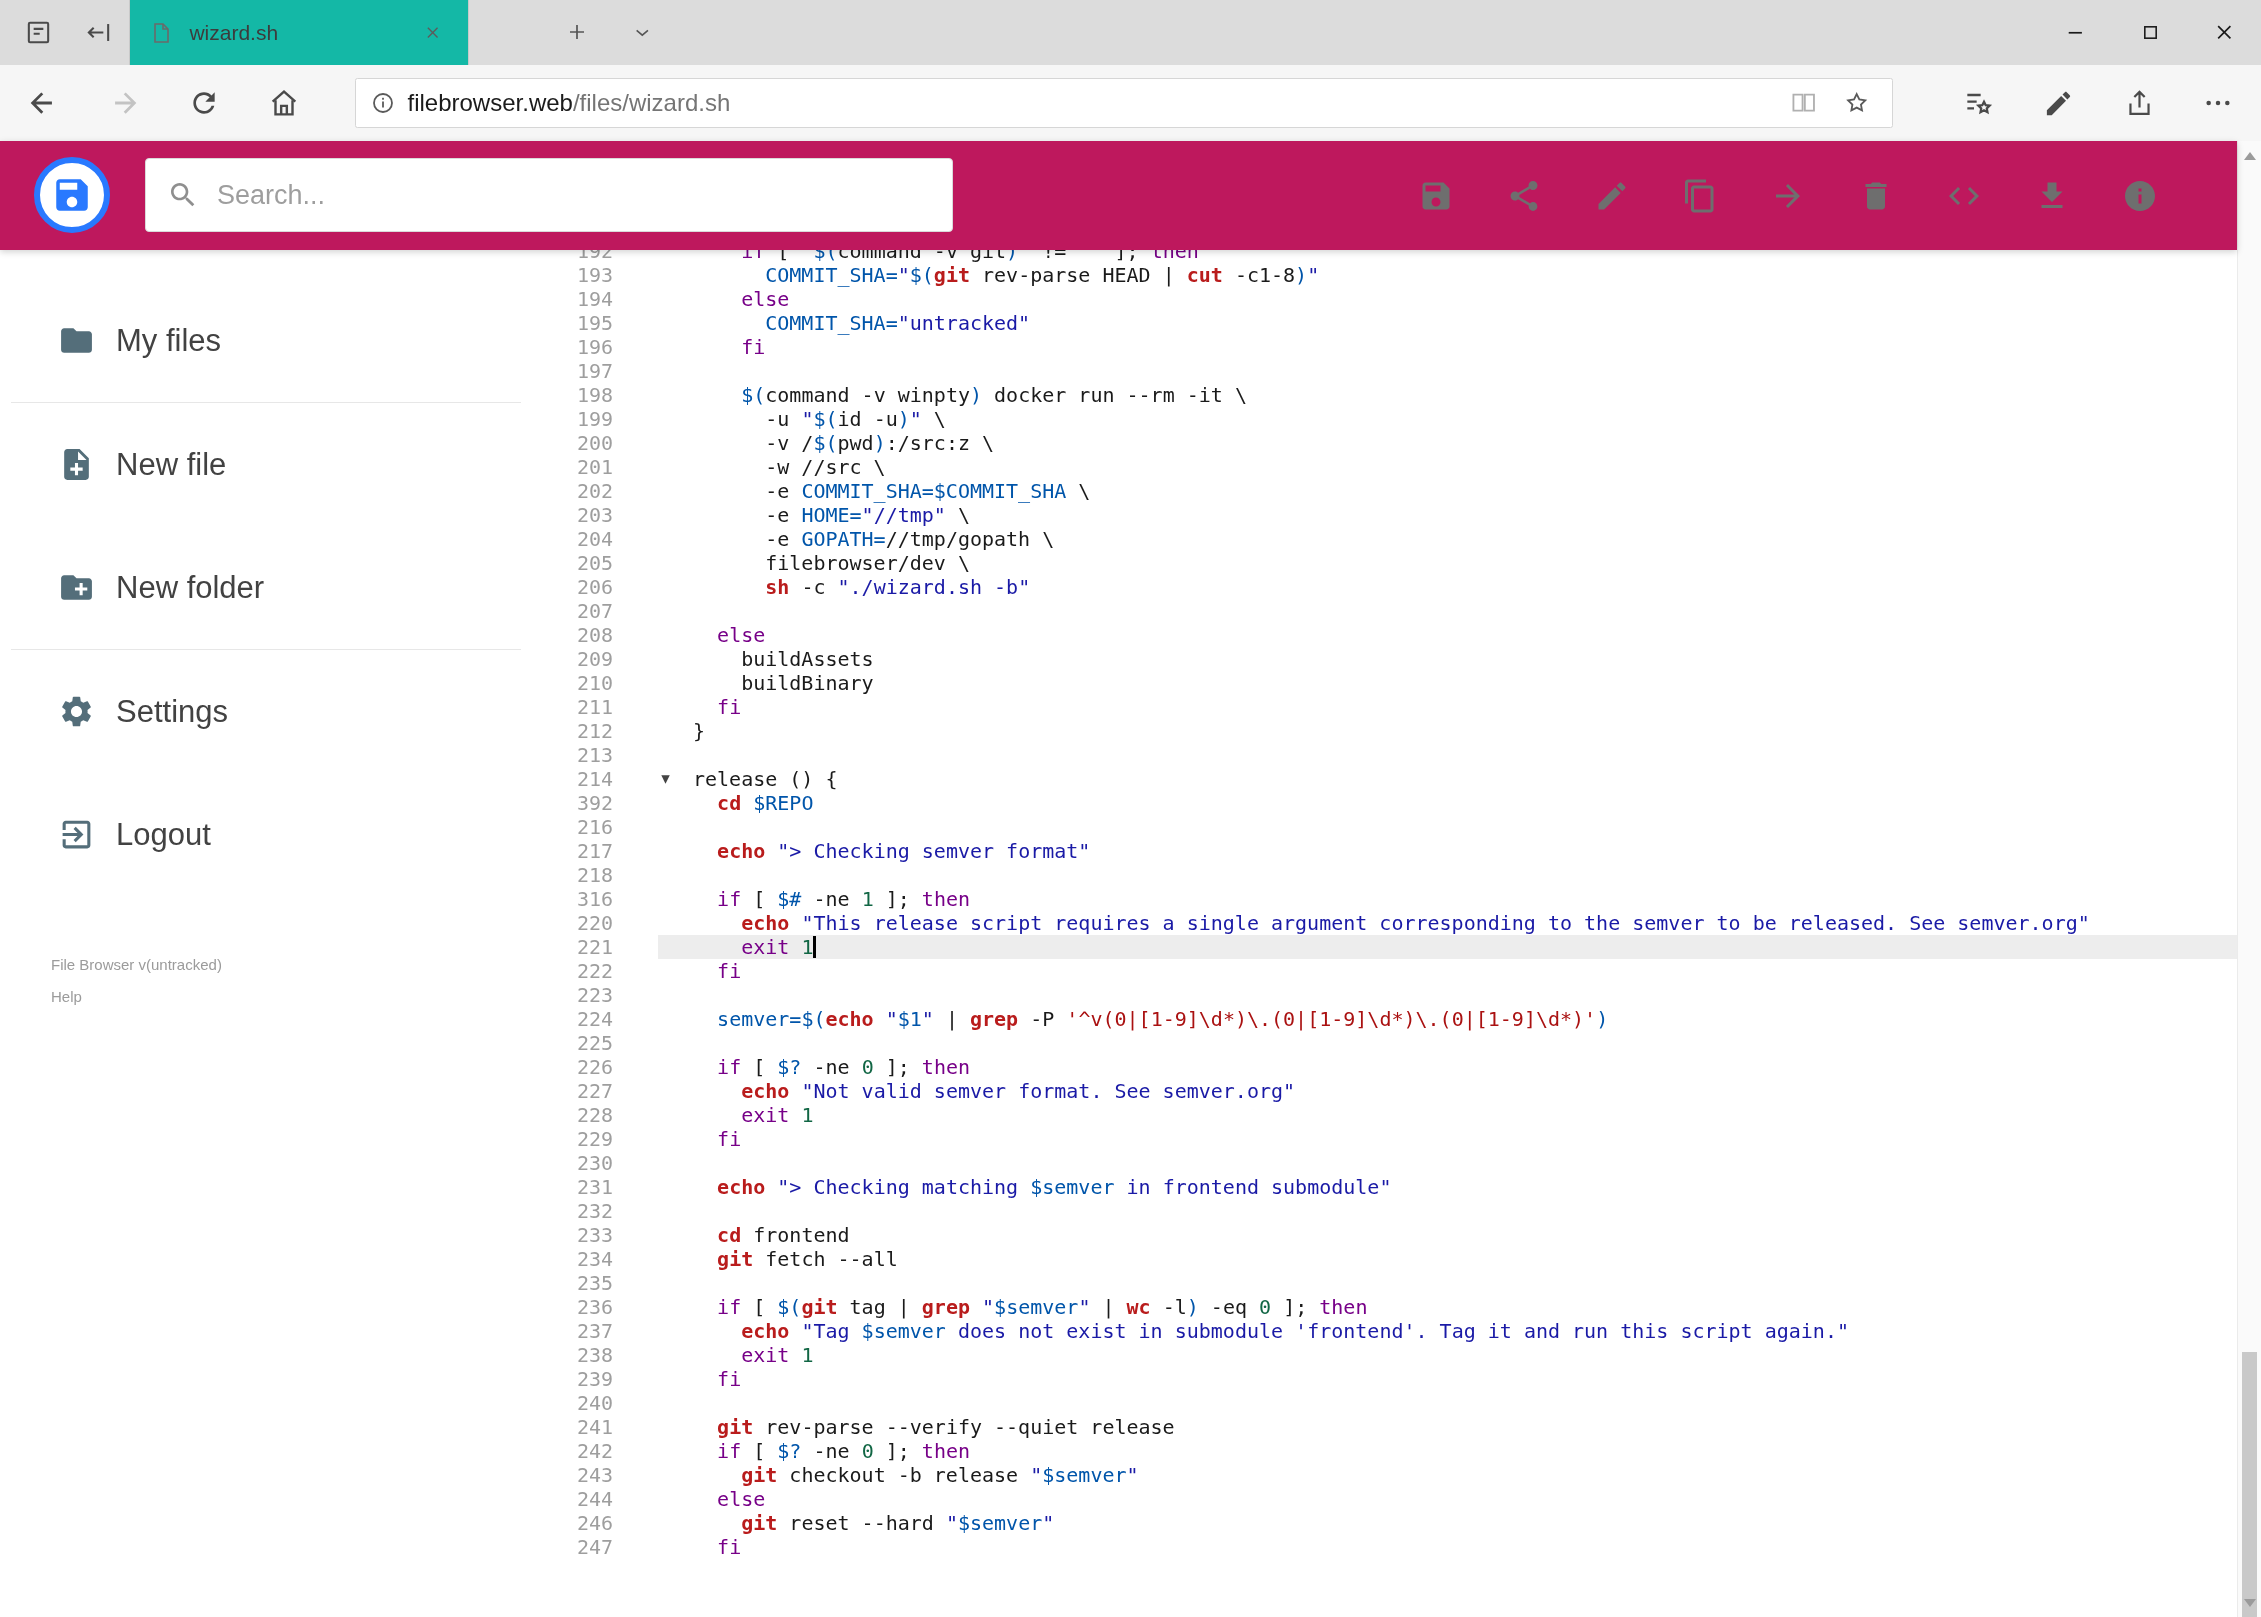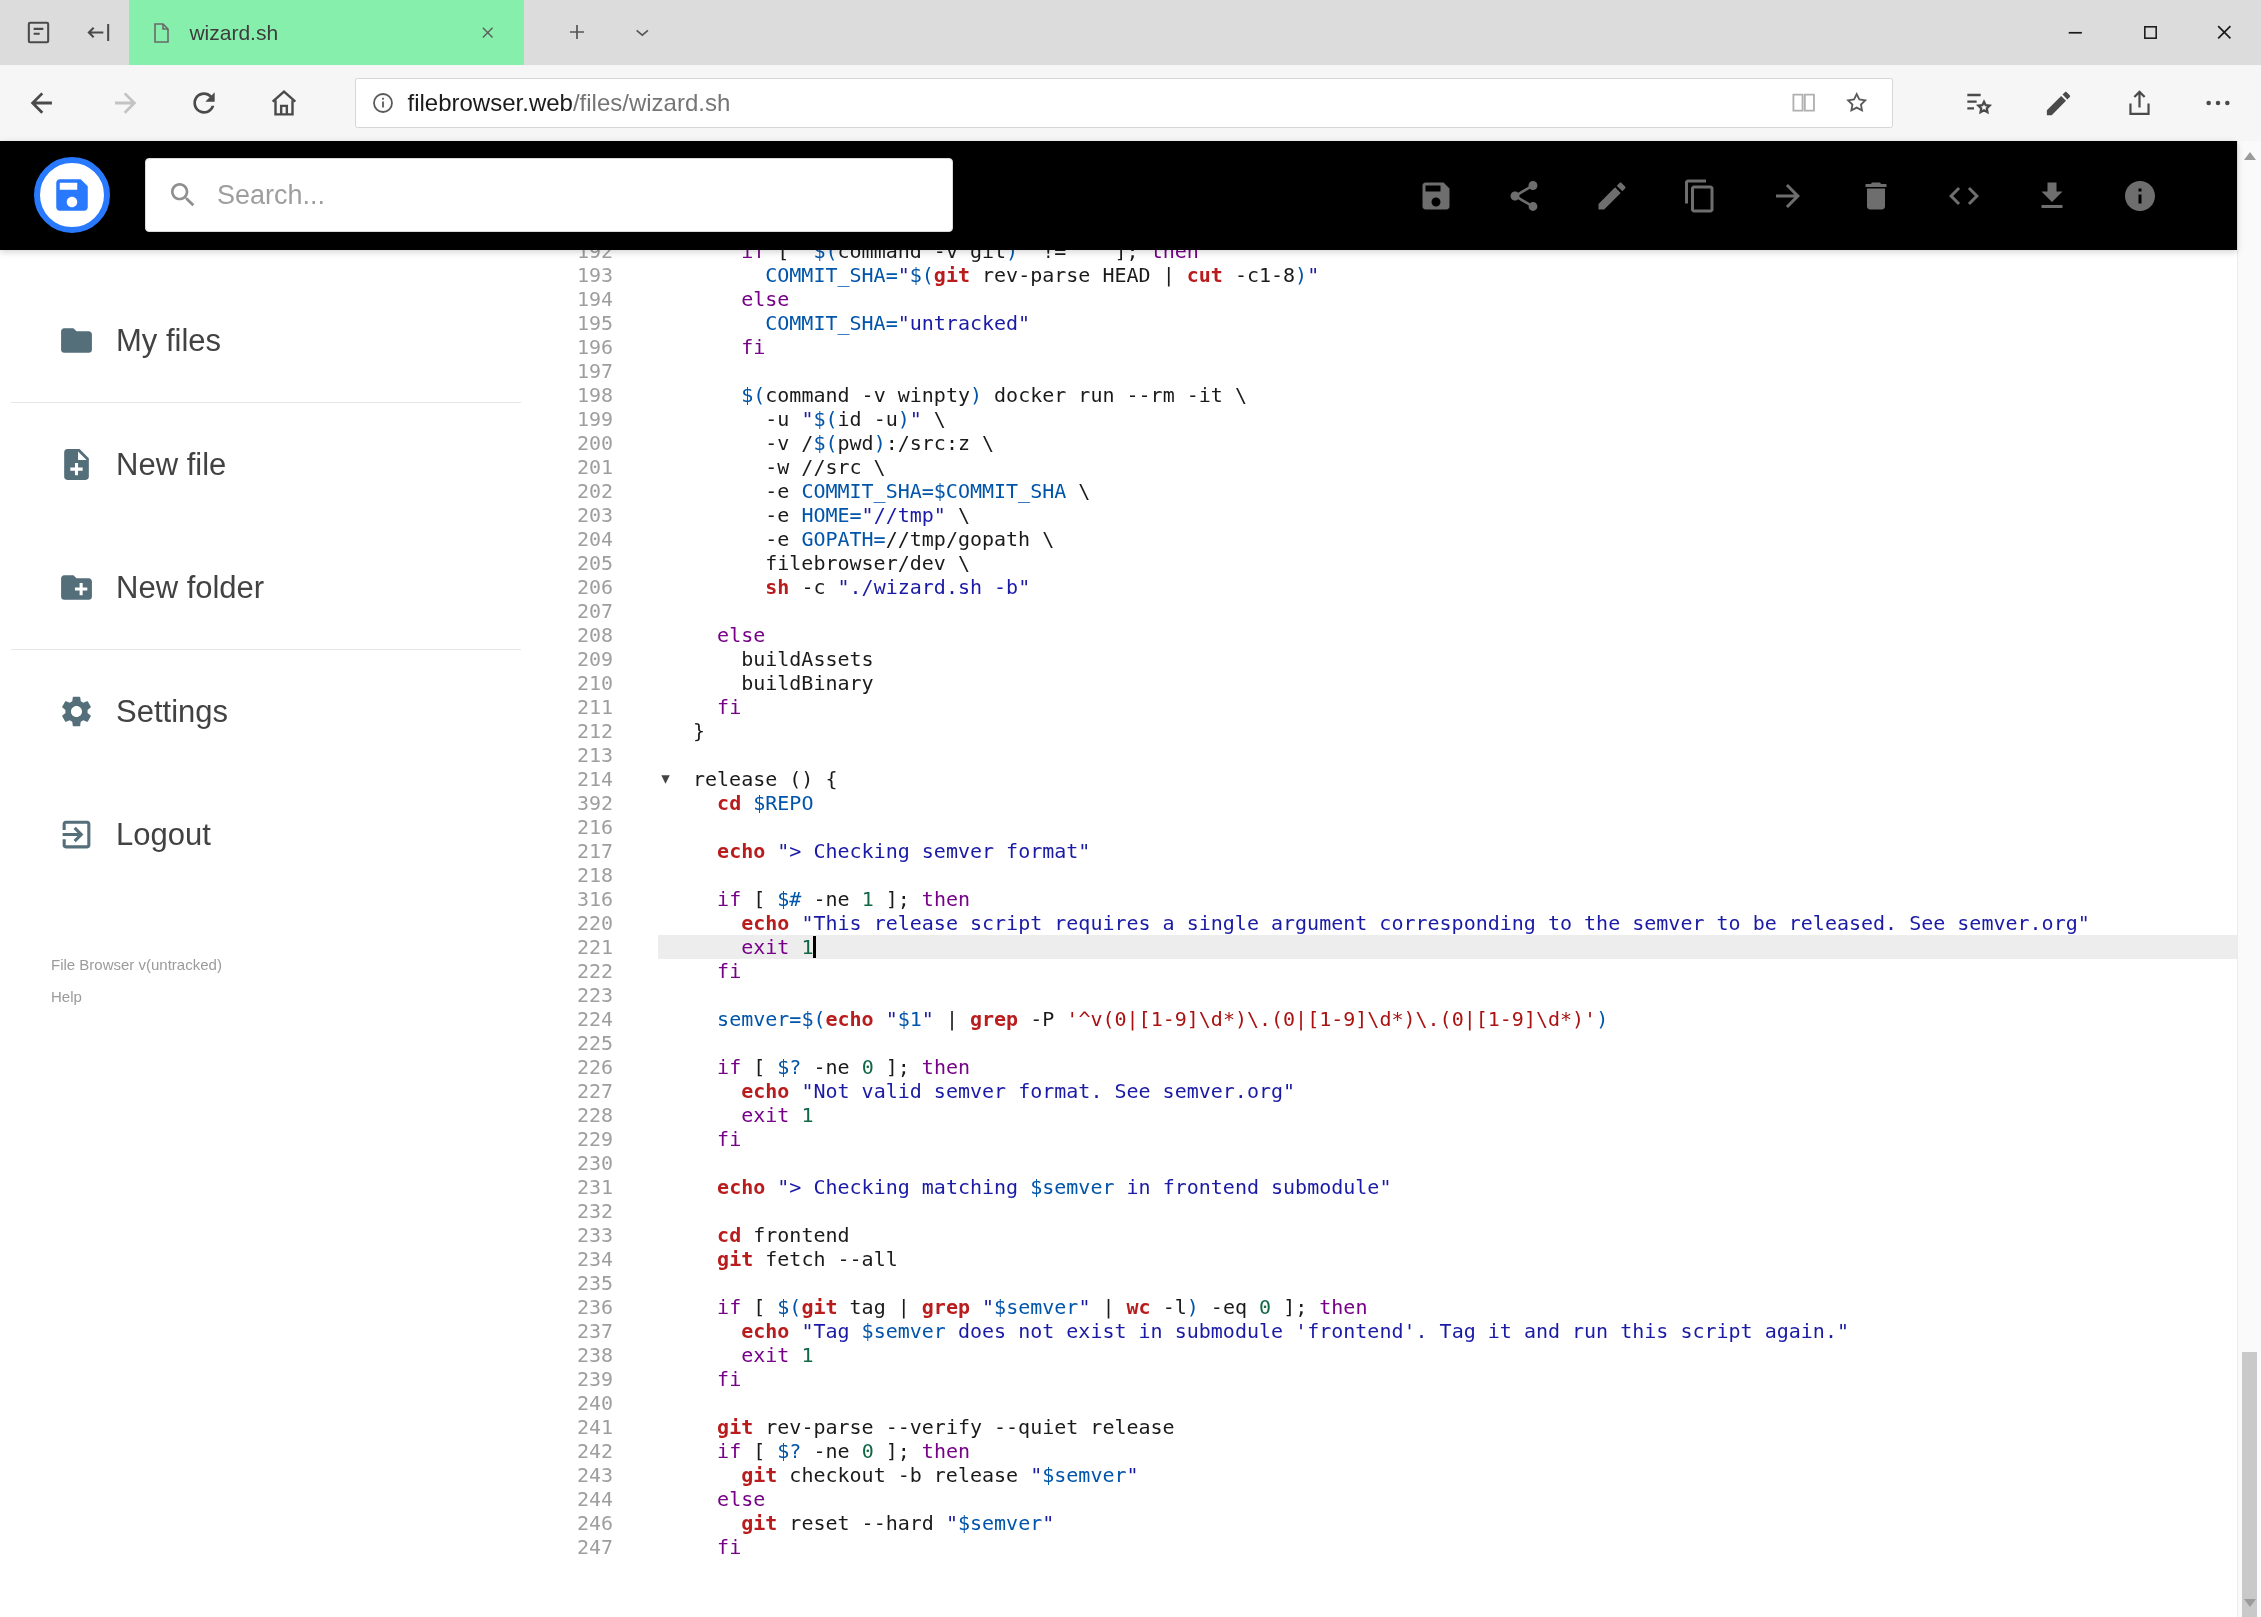--- a/index.html
+++ b/index.html
@@ -2,42 +2,42 @@
 <html style="font-size:13px"><head>
 <meta charset="utf-8">
 <style>
   * { margin:0; padding:0; box-sizing:border-box; }
   html,body { width:2261px; height:1617px; overflow:hidden; background:#fff;
               font-family:"Liberation Sans", sans-serif; }
 
   
   .titlebar { position:absolute; left:0; top:0; width:2261px; height:65px; background:#dcdcdc; }
   .tb-btn { position:absolute; top:8px; width:48px; height:48px; display:flex; align-items:center; justify-content:center; }
-  .tab { position:absolute; left:129px; top:0; width:395px; height:65px; background:#86efac;
+  .tab { position:absolute; left:129px; top:0; width:340px; height:65px; background:#14b8a6;
          border-left:0.8px solid #c9c9c9; border-right:0.8px solid #c9c9c9;
          display:flex; align-items:center; padding:0 19.4px; }
   .tab-title { font-size:21px; color:#3c3c3c; margin-left:16px; flex:1; white-space:nowrap; overflow:hidden; }
   .tab-close { width:32px; height:32px; display:flex; align-items:center; justify-content:center; }
   .newtab, .tabchev { position:absolute; top:9.7px; width:45px; height:45px; display:flex; align-items:center; justify-content:center; }
   .newtab { left:554px; }  .tabchev { left:620px; }
   .winbtn { position:absolute; top:0; width:74px; height:65px; display:flex; align-items:center; justify-content:center; }
   .win-min { right:149px; } .win-max { right:74px; } .win-close { right:0; }
 
   
   .navbar { position:absolute; left:0; top:65px; width:2261px; height:77px; background:#f6f6f6; border-bottom:0.8px solid #e2e2e2;text-decoration:underline; }
   .nav-btn { position:absolute; top:13px; width:52px; height:50px; display:flex; align-items:center; justify-content:center; }
   .addressbar { position:absolute; left:355px; top:13px; width:1538px; height:50px; background:#fff;
                 border:0.8px solid #d6d6d6; border-radius:2.4px; display:flex; align-items:center; padding:0 14.5px; }
   .url { font-size:24px; margin-left:13px; white-space:nowrap; }
   .url .host { color:#1b1b1b; } .url .path { color:#757575; }
   .ab-spacer { flex:1; }
   .ab-icon { width:42px; height:42px; display:flex; align-items:center; justify-content:center; margin-left:11.3px; }
 
   
-  .fb-header { position:absolute; left:0; top:141px; width:2237px; height:109px; background:#000000;
+  .fb-header { position:absolute; left:0; top:141px; width:2237px; height:109px; background:#be185d;
                box-shadow:0 2.4px 6.5px rgba(0,0,0,0.18); z-index:3; }
   .logo { position:absolute; left:34px; top:16px; width:76px; height:76px; border:6.5px solid #2979ff;
           border-radius:50%; background:#fff; display:flex; align-items:center; justify-content:center; }
   .searchbar { position:absolute; left:145px; top:17px; width:808px; height:74px; background:#fff;
                border:1.6px solid #dadada; border-radius:4px; display:flex; align-items:center; padding:0 21px; }
   .searchbar input { border:none; outline:none; font-size:27px; margin-left:18px; width:646px;
                      font-family:"Liberation Sans", sans-serif; color:#424242; background:transparent; }
   .searchbar input::placeholder { color:#9e9e9e; }
   .fb-actions { position:absolute; right:79px; top:0; height:109px; display:flex; align-items:center; gap:52px; }
   .fb-actions .act { width:36px; height:36px; display:flex; align-items:center; justify-content:center; }

